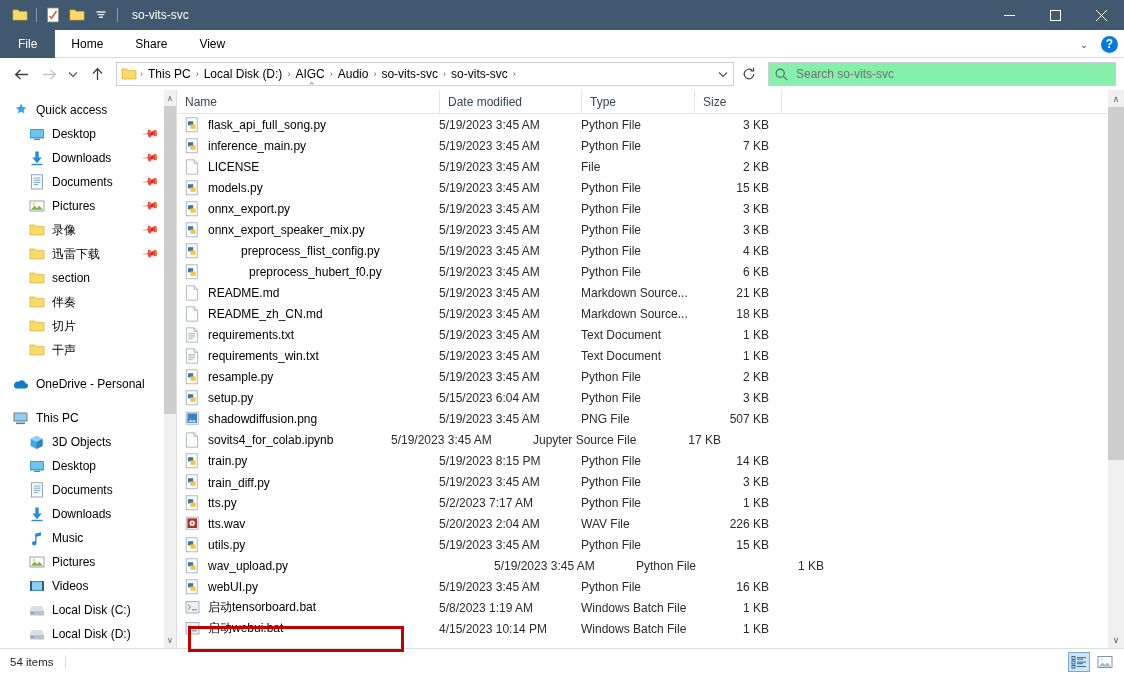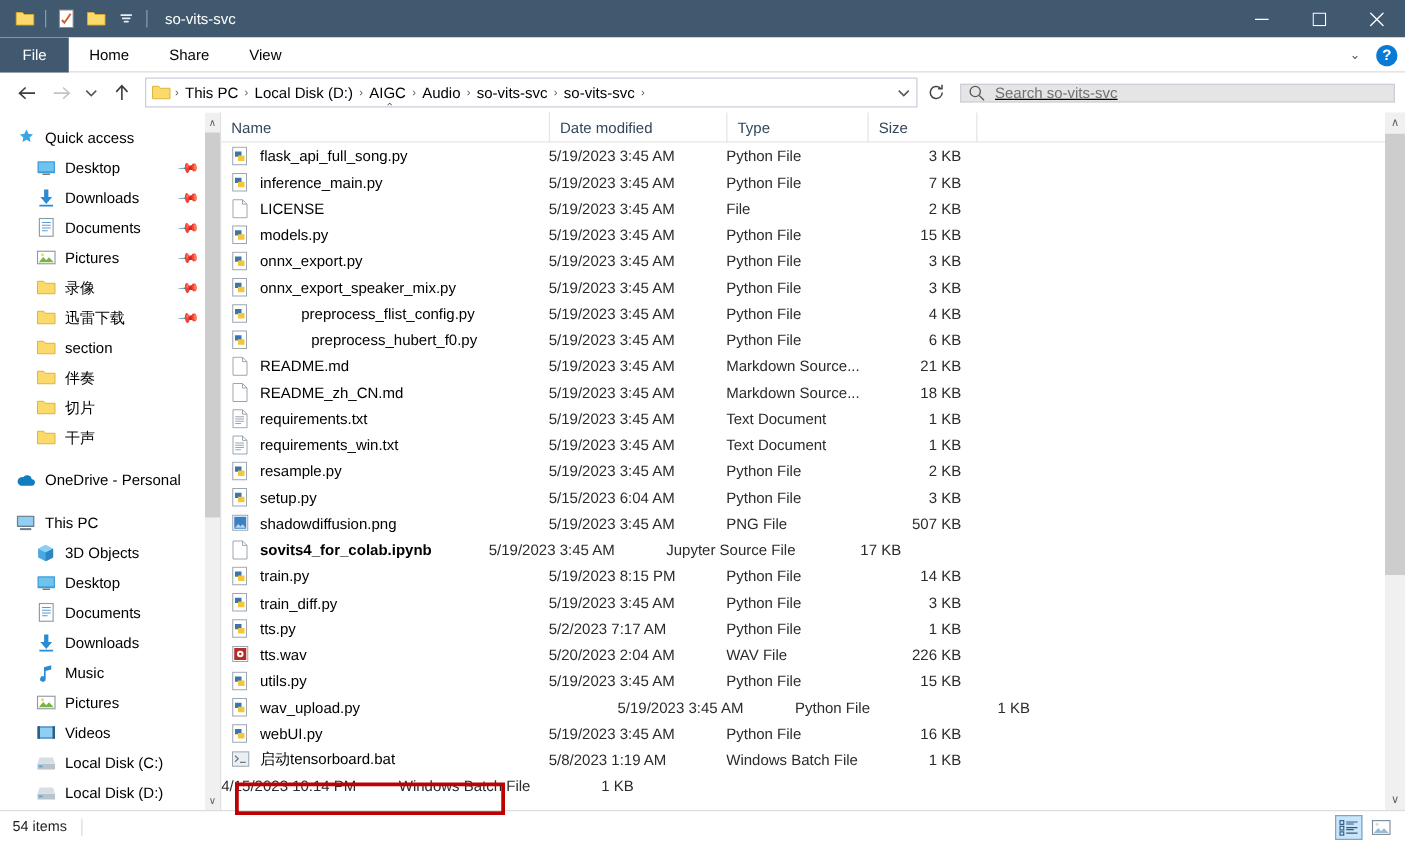--- a/index.html
+++ b/index.html
@@ -44,22 +44,22 @@
   .navbtn.small { width: 18px; font-size: 10px; }
   .crumbbox { flex: 1; height: 24px; border: 1px solid #cccedb; background: #fff;
               display: flex; align-items: center; margin-left: 4px; padding-left: 4px; }
   .crumb-folder { width: 16px; height: 14px; margin-right: 2px; position: relative; }
   .crumb { padding: 0 4px; font-size: 12px; color: #000; height: 22px; display: flex; align-items: center; }
   .sep { color: #5a5a5a; font-size: 9px; padding: 0 1px; display: flex; align-items: center; height: 22px; }
   .crumb-drop { width: 20px; display: flex; align-items: center; justify-content: center;
                 color: #444; font-size: 10px; margin-left: auto; }
   .refresh { width: 26px; height: 24px; display: flex; align-items: center; justify-content: center;
              color: #444; font-size: 13px; border: 1px solid transparent; }
-  .searchbox { width: 348px; height: 15px; border: 1px solid #cccedb; background: #e5e5e5;
-               display: flex; align-items: center; margin-left: 4px; padding: 0 6px; gap: 8px; text-decoration: underline; }
+  .searchbox { width: 348px; height: 24px; border: 1px solid #cccedb; background: #86efac;
+               display: flex; align-items: center; margin-left: 4px; padding: 0 6px; gap: 8px; }
   .search-ph { color: #707070; font-size: 12px; }
 
   
   .body { flex: 1; display: flex; min-height: 0; background: #fff; }
 
   
   .sidebar { width: 176px; flex: 0 0 176px; position: relative; overflow: hidden;
              border-right: 0; background: #fff; padding-top: 8px; }
   .nav-item { height: 24px; display: flex; align-items: center; padding-left: 12px; position: relative; cursor: default; }
   .nav-item.indent1 { padding-left: 28px; }
@@ -660,21 +660,21 @@
                   <rect x="2.4" y="2.4" width="9.6" height="9.6" fill="#3b7fc4"></rect>
                   <path d="M3 11.2l2.6-3 1.8 1.9 1.6-1.7 2.6 2.8z" fill="#bcd9f2"></path>
                 </svg></span>
               <span>shadowdiffusion.png</span>
             </div>
             <div class="cell" style="width: 142px;">5/19/2023 3:45 AM</div>
             <div class="cell" style="width: 113px;">PNG File</div>
             <div class="cell size" style="width: 87px;">507 KB</div>
           </div>
           <div class="row">
-            <div class="cell-name" style="width: 214px; font-weight: bold;">
+            <div class="cell-name" style="width: 214px;">
               <span class="fico"><svg width="14" height="16" viewBox="0 0 14 16">
                   <path d="M1.4 0.8h7.6l3.6 3.5v10.9H1.4z" fill="#fff" stroke="#9aa6b1" stroke-width="0.8"></path>
                   <path d="M9 0.8v3.5h3.6" fill="none" stroke="#9aa6b1" stroke-width="0.8"></path>
                 </svg></span>
               <span>sovits4_for_colab.ipynb</span>
             </div>
             <div class="cell" style="width: 142px;">5/19/2023 3:45 AM</div>
             <div class="cell" style="width: 113px;">Jupyter Source File</div>
             <div class="cell size" style="width: 87px;">17 KB</div>
           </div>
@@ -777,20 +777,28 @@
                   <path d="M3 4.6l2.6 2.4L3 9.4" fill="none" stroke="#6b7885" stroke-width="1"></path>
                   <path d="M7 9.8h4.6" stroke="#6b7885" stroke-width="1"></path>
                 </svg></span>
               <span>启动tensorboard.bat</span>
             </div>
             <div class="cell" style="width: 142px;">5/8/2023 1:19 AM</div>
             <div class="cell" style="width: 113px;">Windows Batch File</div>
             <div class="cell size" style="width: 87px;">1 KB</div>
           </div>
           <div class="row">
+            <div class="cell-name" style="width: 262px;">
+              <span class="fico"><svg width="16" height="15" viewBox="0 0 16 15">
+                  <rect x="1" y="1.5" width="13" height="11.5" fill="#eceff1" stroke="#9aa6b1" stroke-width="0.8"></rect>
+                  <path d="M3 4.6l2.6 2.4L3 9.4" fill="none" stroke="#6b7885" stroke-width="1"></path>
+                  <path d="M7 9.8h4.6" stroke="#6b7885" stroke-width="1"></path>
+                </svg></span>
+              <span>启动webui.bat</span>
+            </div>
             <div class="cell" style="width: 142px;">4/15/2023 10:14 PM</div>
             <div class="cell" style="width: 113px;">Windows Batch File</div>
             <div class="cell size" style="width: 87px;">1 KB</div>
           </div>
         </div>
 
       <div class="vscroll">
         <div class="vs-btn" style="top:0;">∧</div>
         <div class="vs-thumb" style="top:17px; height:353px;"></div>
         <div class="vs-btn" style="bottom:0;">∨</div>

